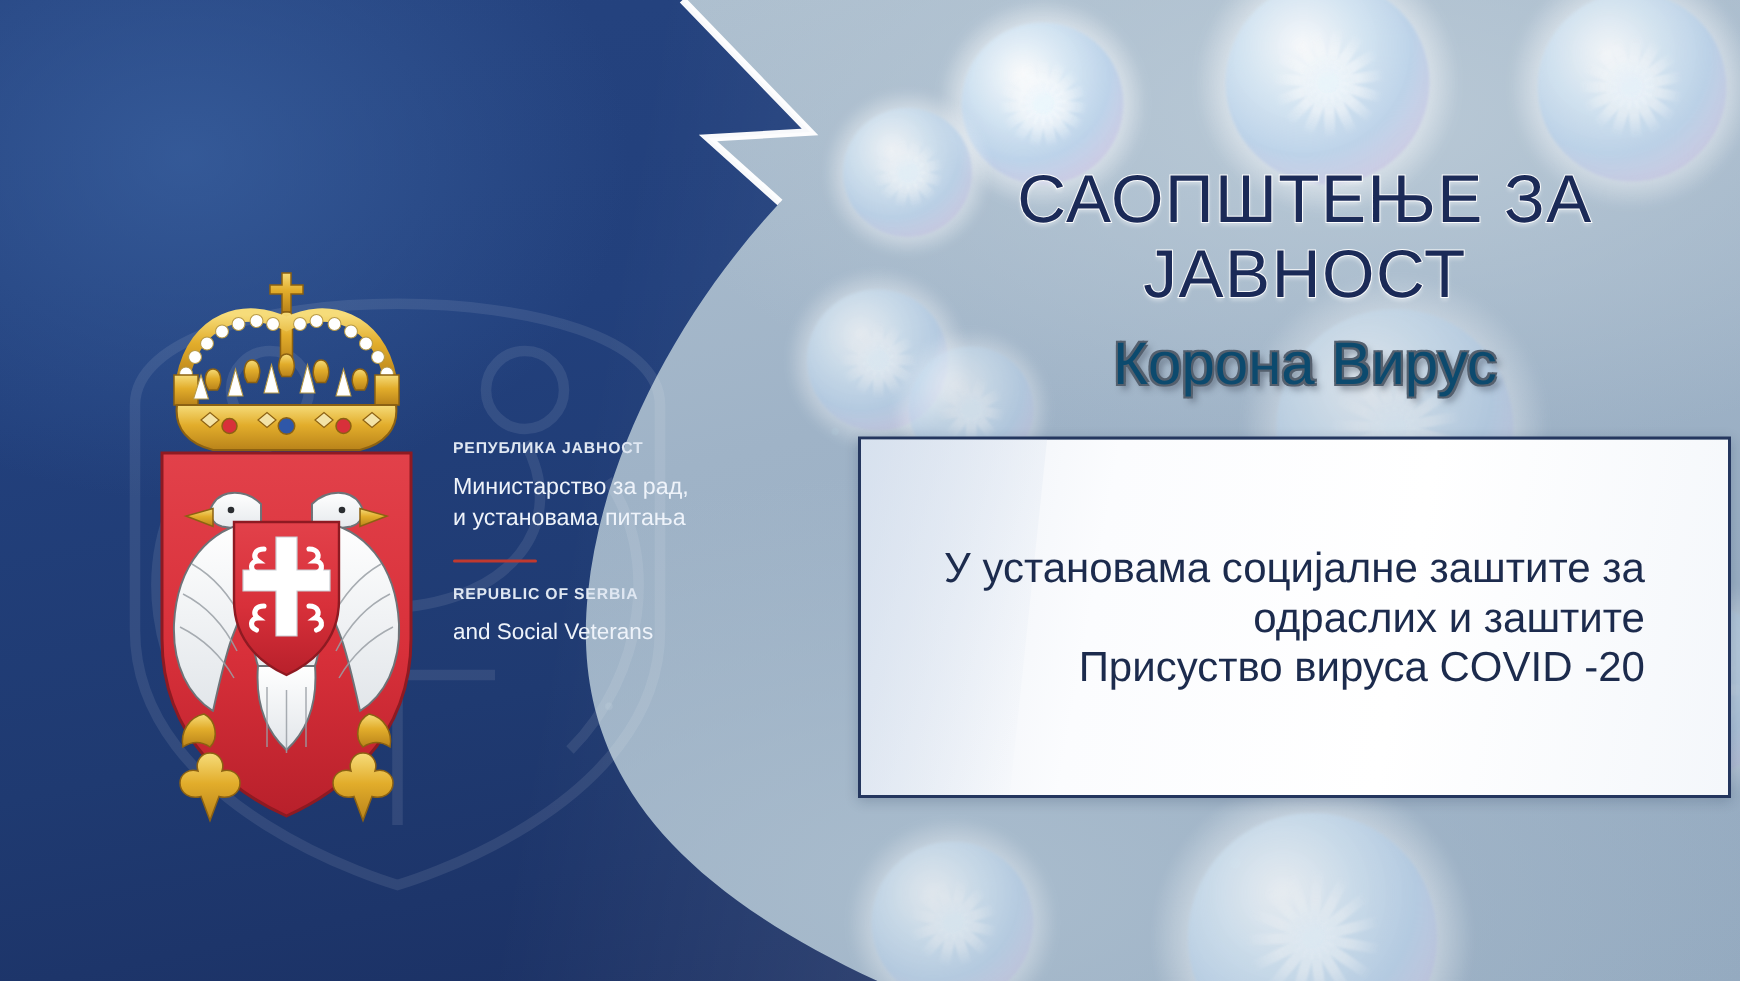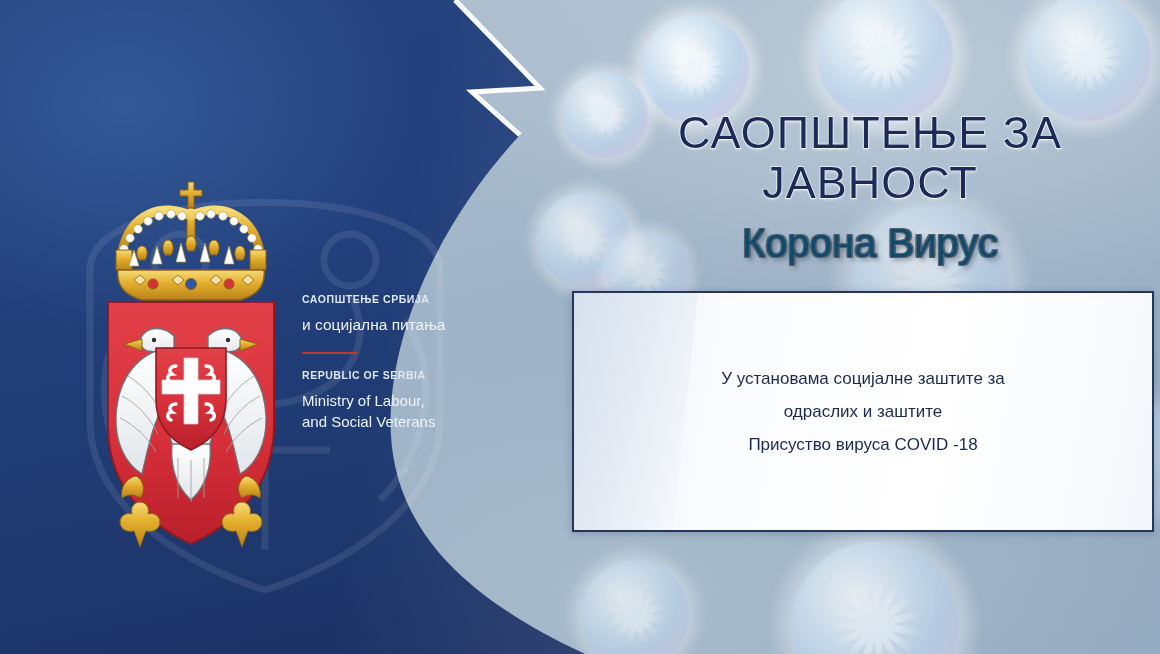--- a/index.html
+++ b/index.html
@@ -138,21 +138,21 @@
     overflow:hidden;
   }
   .msgbox .sheen{
     position:absolute;left:-40px;top:-20px;width:150px;height:300px;
     background:linear-gradient(100deg, rgba(208,220,236,.85) 0%, rgba(255,255,255,0) 100%);
     transform:rotate(6deg);
     pointer-events:none;
   }
   .msgtext{
     position:relative;
-    font-size:17px;line-height:33px;color:#1c2b4d;text-align:center;
+    font-size:28px;line-height:33px;color:#1c2b4d;text-align:right;
     padding:0 14px;margin:0;
   }
   .msgtext span{display:block;white-space:nowrap;}
 </style>
 </head>
 <body>
 
 <div id="poster">
 
   <div class="bg-base"></div>
@@ -485,37 +485,37 @@
           <path d="M80,190 c-6,0 -8,5 -4,8 c-5,0 -6,6 -1,8"></path>
           <path d="M110,190 c6,0 8,5 4,8 c5,0 6,6 1,8"></path>
           <path d="M80,228 c-6,0 -8,5 -4,8 c-5,0 -6,6 -1,8"></path>
           <path d="M110,228 c6,0 8,5 4,8 c5,0 6,6 1,8"></path>
         </g>
       </g>
     </g>
   </svg>
 
   <div class="ministry">
-    <p class="min-kicker">САОПШТЕЊЕ СРБИЈА</p>
-    <p class="min-line">и социјална питања</p>
+    <p class="min-kicker">РЕПУБЛИКА ЈАВНОСТ</p>
+    <p class="min-line">Министарство за рад,</p>
+    <p class="min-line">и установама питања</p>
 
     <div class="rule"></div>
 
     <p class="min-kicker">REPUBLIC OF SERBIA</p>
-    <p class="min-line-en">Ministry of Labour,</p>
     <p class="min-line-en">and Social Veterans</p>
   </div>
 
   <div class="headline">
     <p class="h-main">САОПШТЕЊЕ ЗА ЈАВНОСТ</p>
     <p class="h-sub">Корона Вирус</p>
   </div>
 
   <div class="msgbox">
     <div class="sheen"></div>
     <p class="msgtext">
       <span>У установама социјалне заштите за</span>
       <span>одраслих и заштите</span>
-      <span>Присуство вируса COVID -18</span>
+      <span>Присуство вируса COVID -20</span>
     </p>
   </div>
 
 </div>
 
 </body></html>

